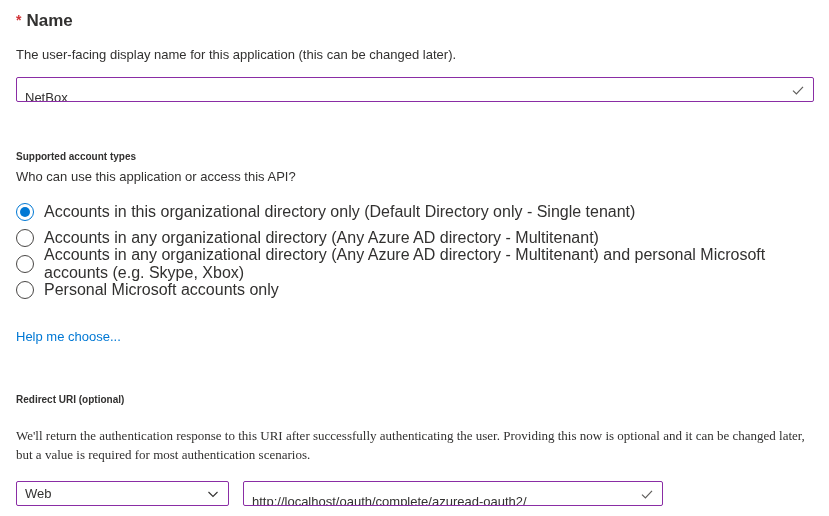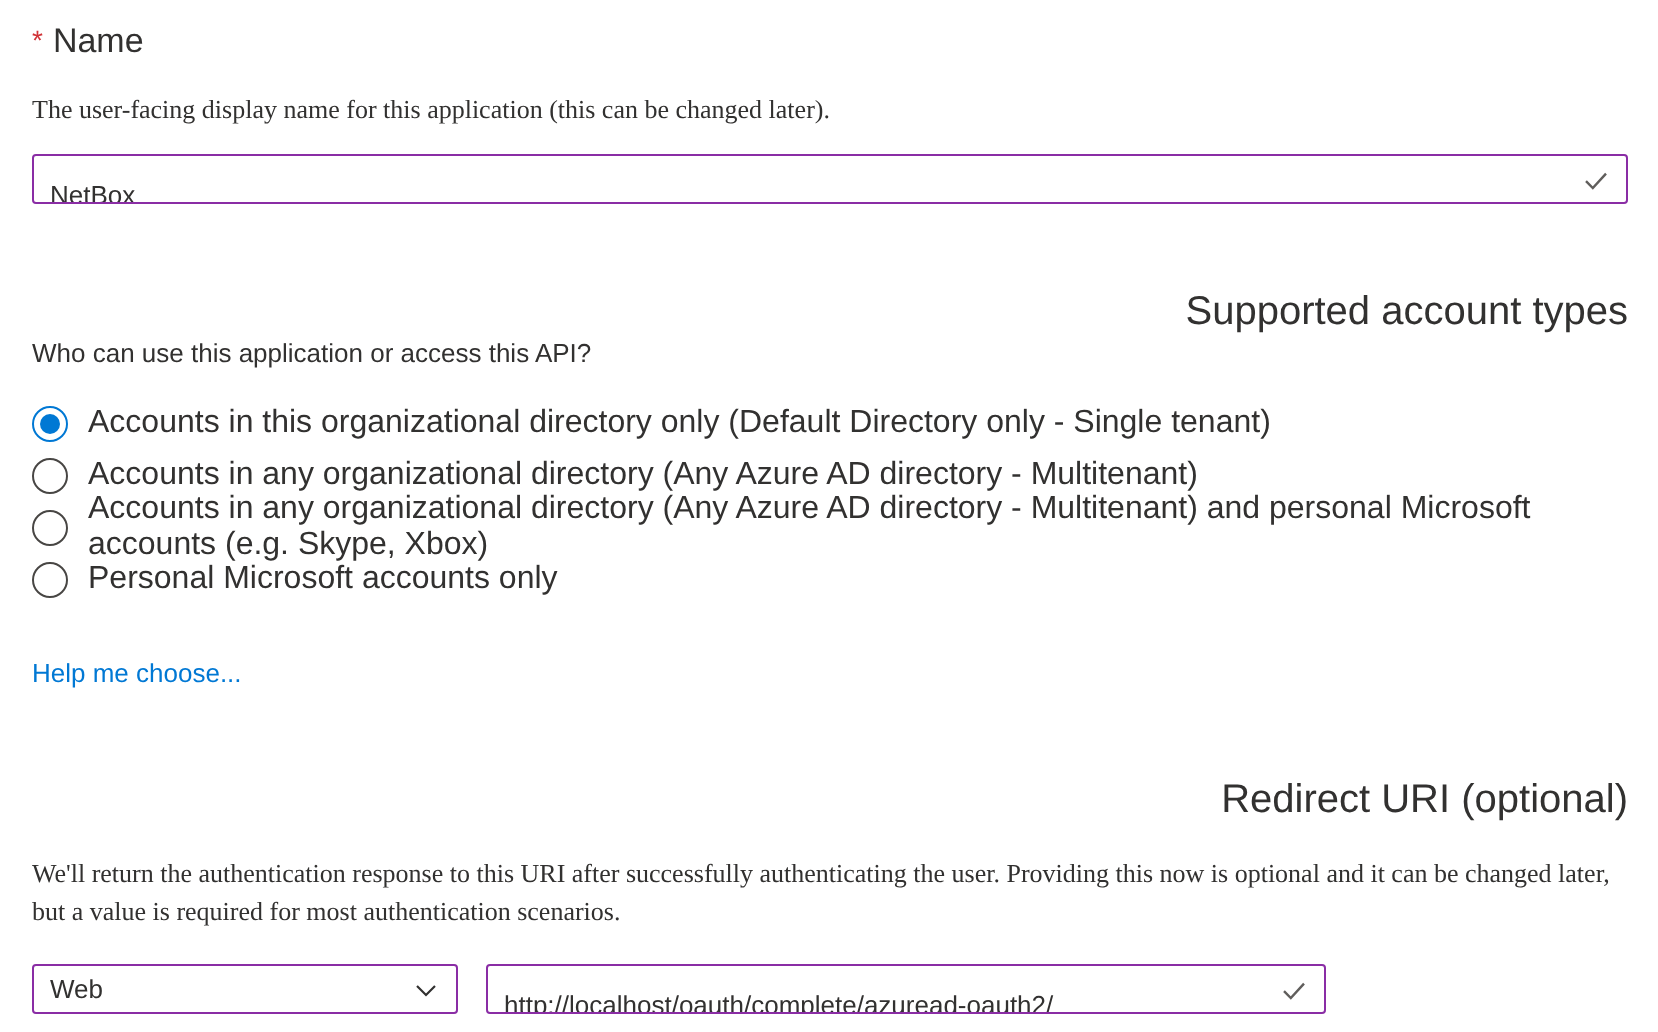--- a/index.html
+++ b/index.html
@@ -17,41 +17,41 @@
     height: 516px;
     background: #ffffff;
     font-family: "Liberation Sans", "DejaVu Sans", sans-serif;
     color: var(--text);
     overflow: hidden;
   }
   .page { padding: 10px 15px 0 16px; }
 
   .section-title {
     font-size: 17px;
-    font-weight: 400;
+    font-weight: 700;
     color: var(--text);
     margin: 0;
     line-height: 21px;
   }
-  .section-title.small { font-size: 20px; text-align: right; }
+  .section-title.small { font-size: 10px; }
   .required-star {
     color: var(--required-red);
     font-size: 14px;
     margin-right: 5px;
     vertical-align: 1px;
   }
   .desc {
     font-size: 13px;
     line-height: 19px;
     margin: 0;
     color: var(--text);
   }
 
   
-  .name-desc { margin-top: 14px; font-family: Liberation Serif, serif; }
+  .name-desc { margin-top: 14px; }
   .textbox-wrap {
     position: relative;
     margin-top: 13px;
     height: 25px;
   }
   .textbox {
     width: 100%;
     height: 25px;
     border: 1px solid var(--input-border);
     border-radius: 2px;

